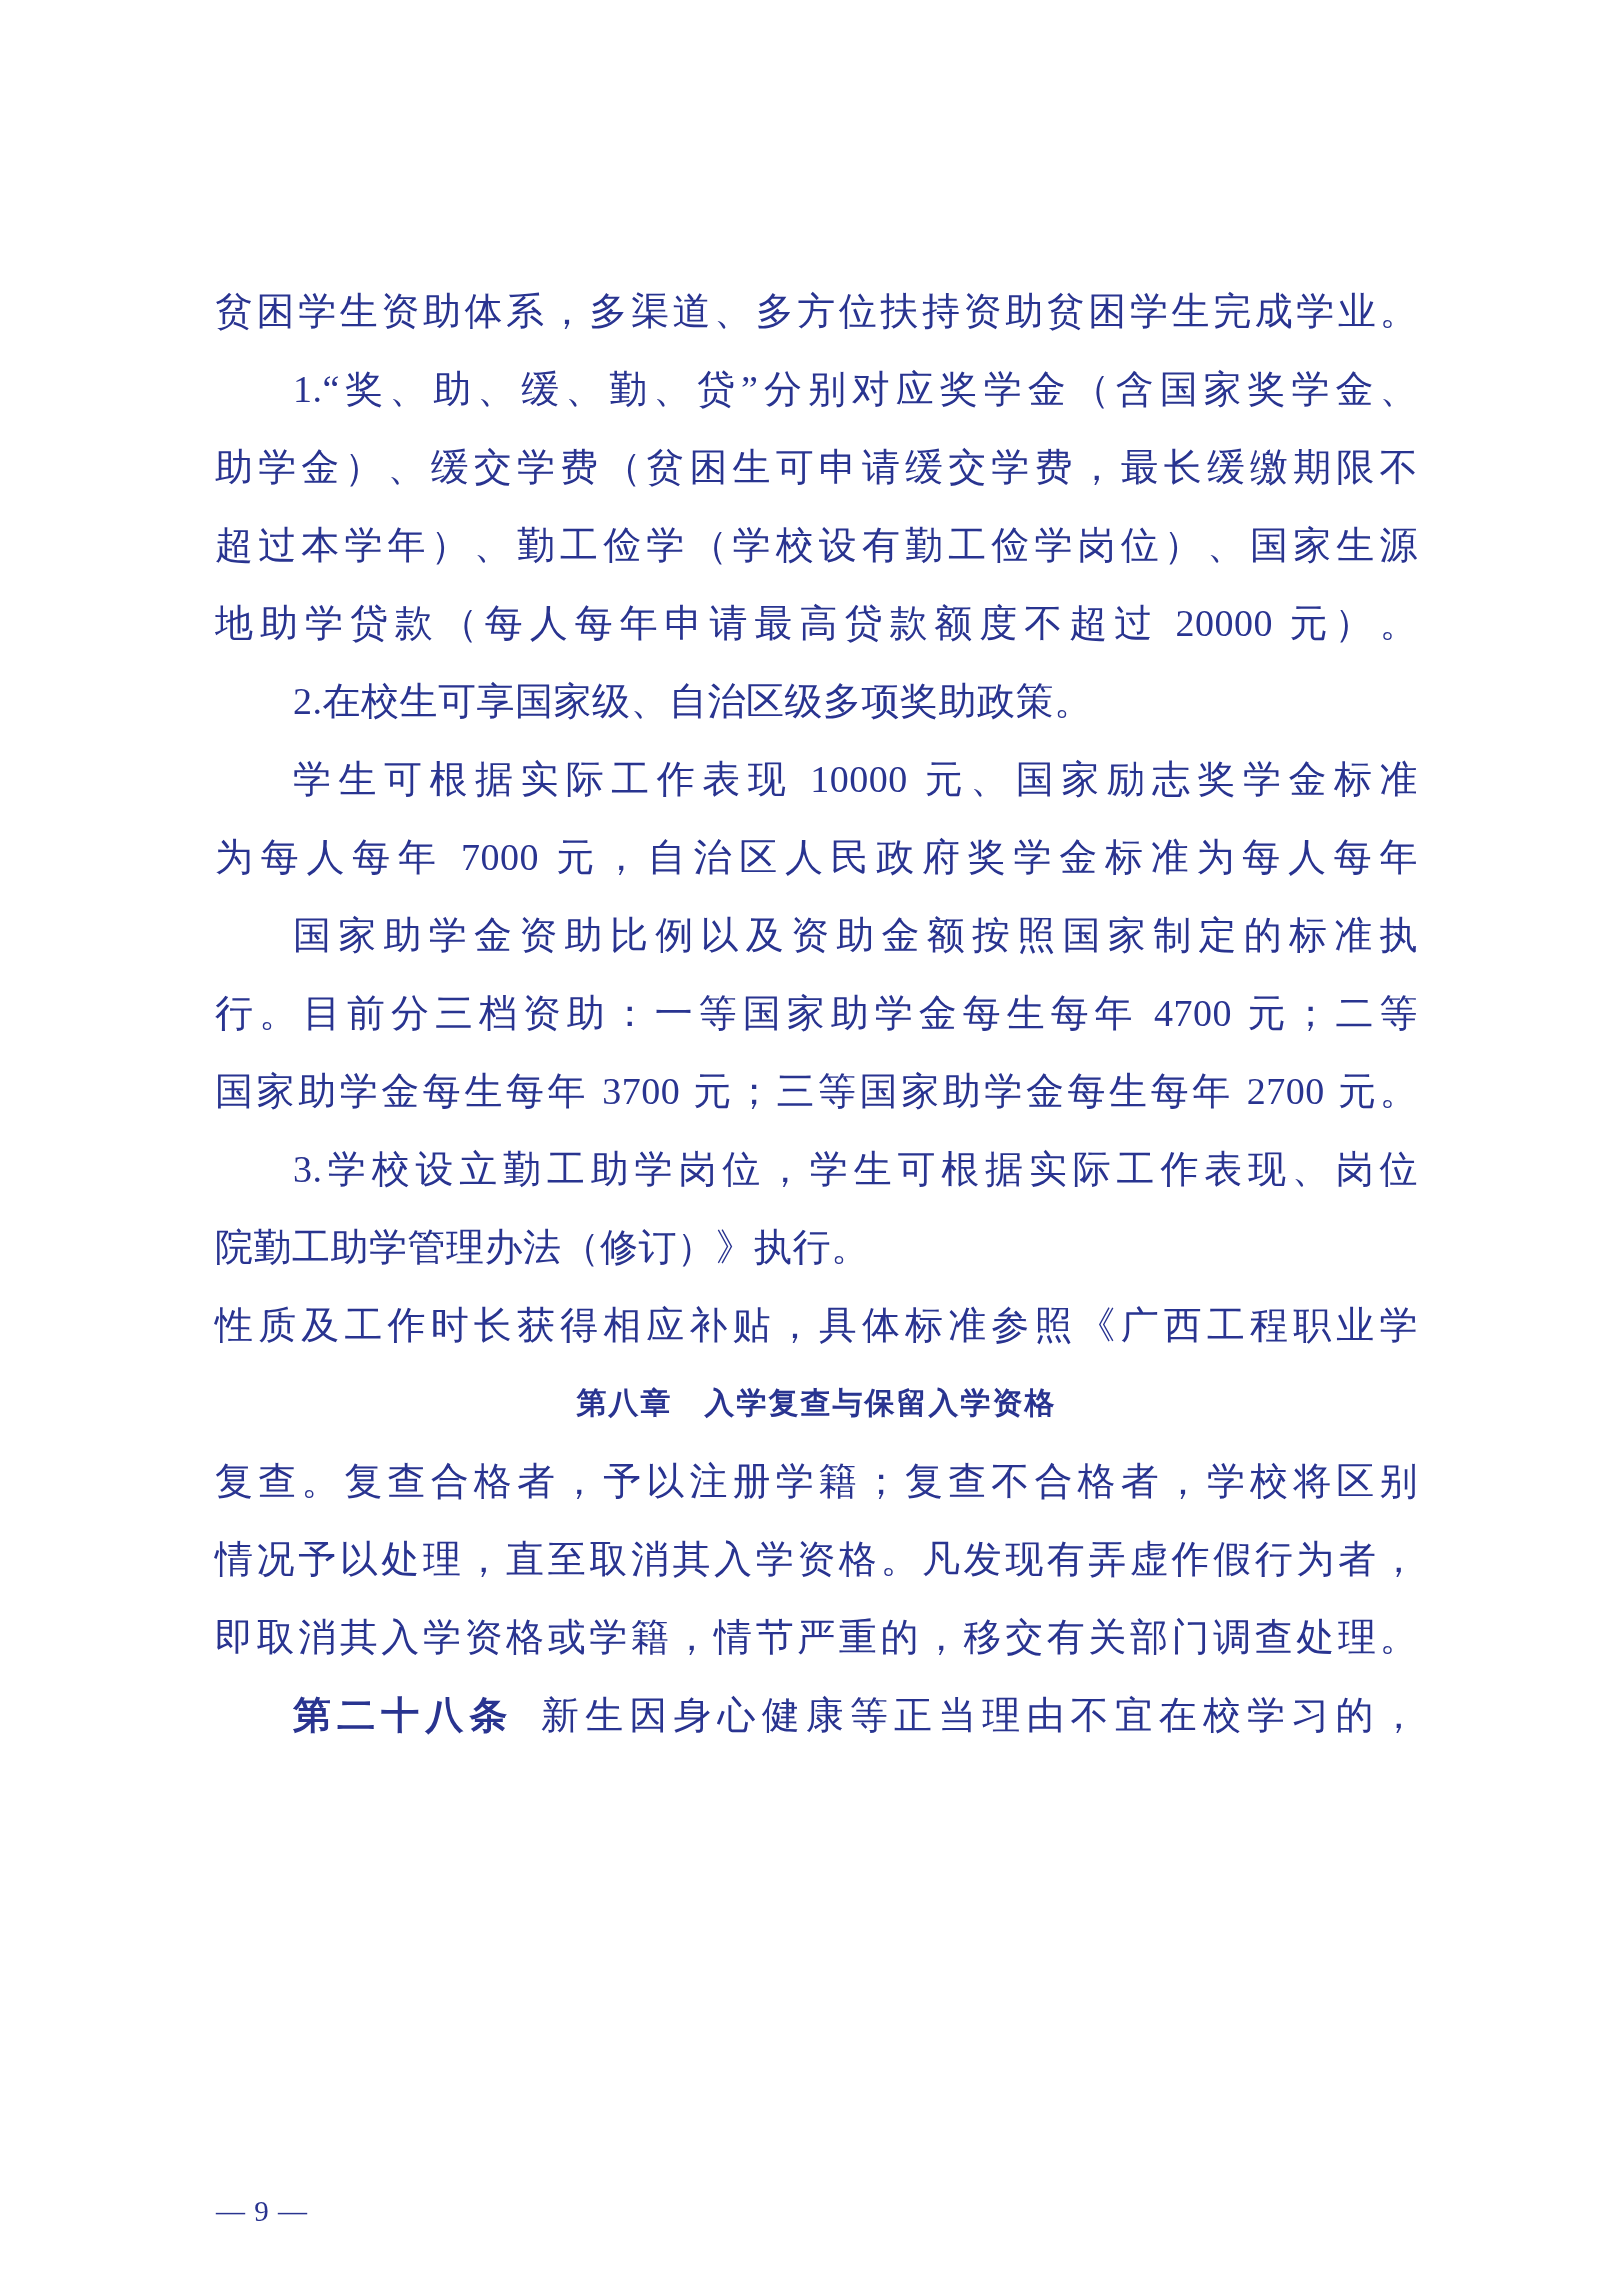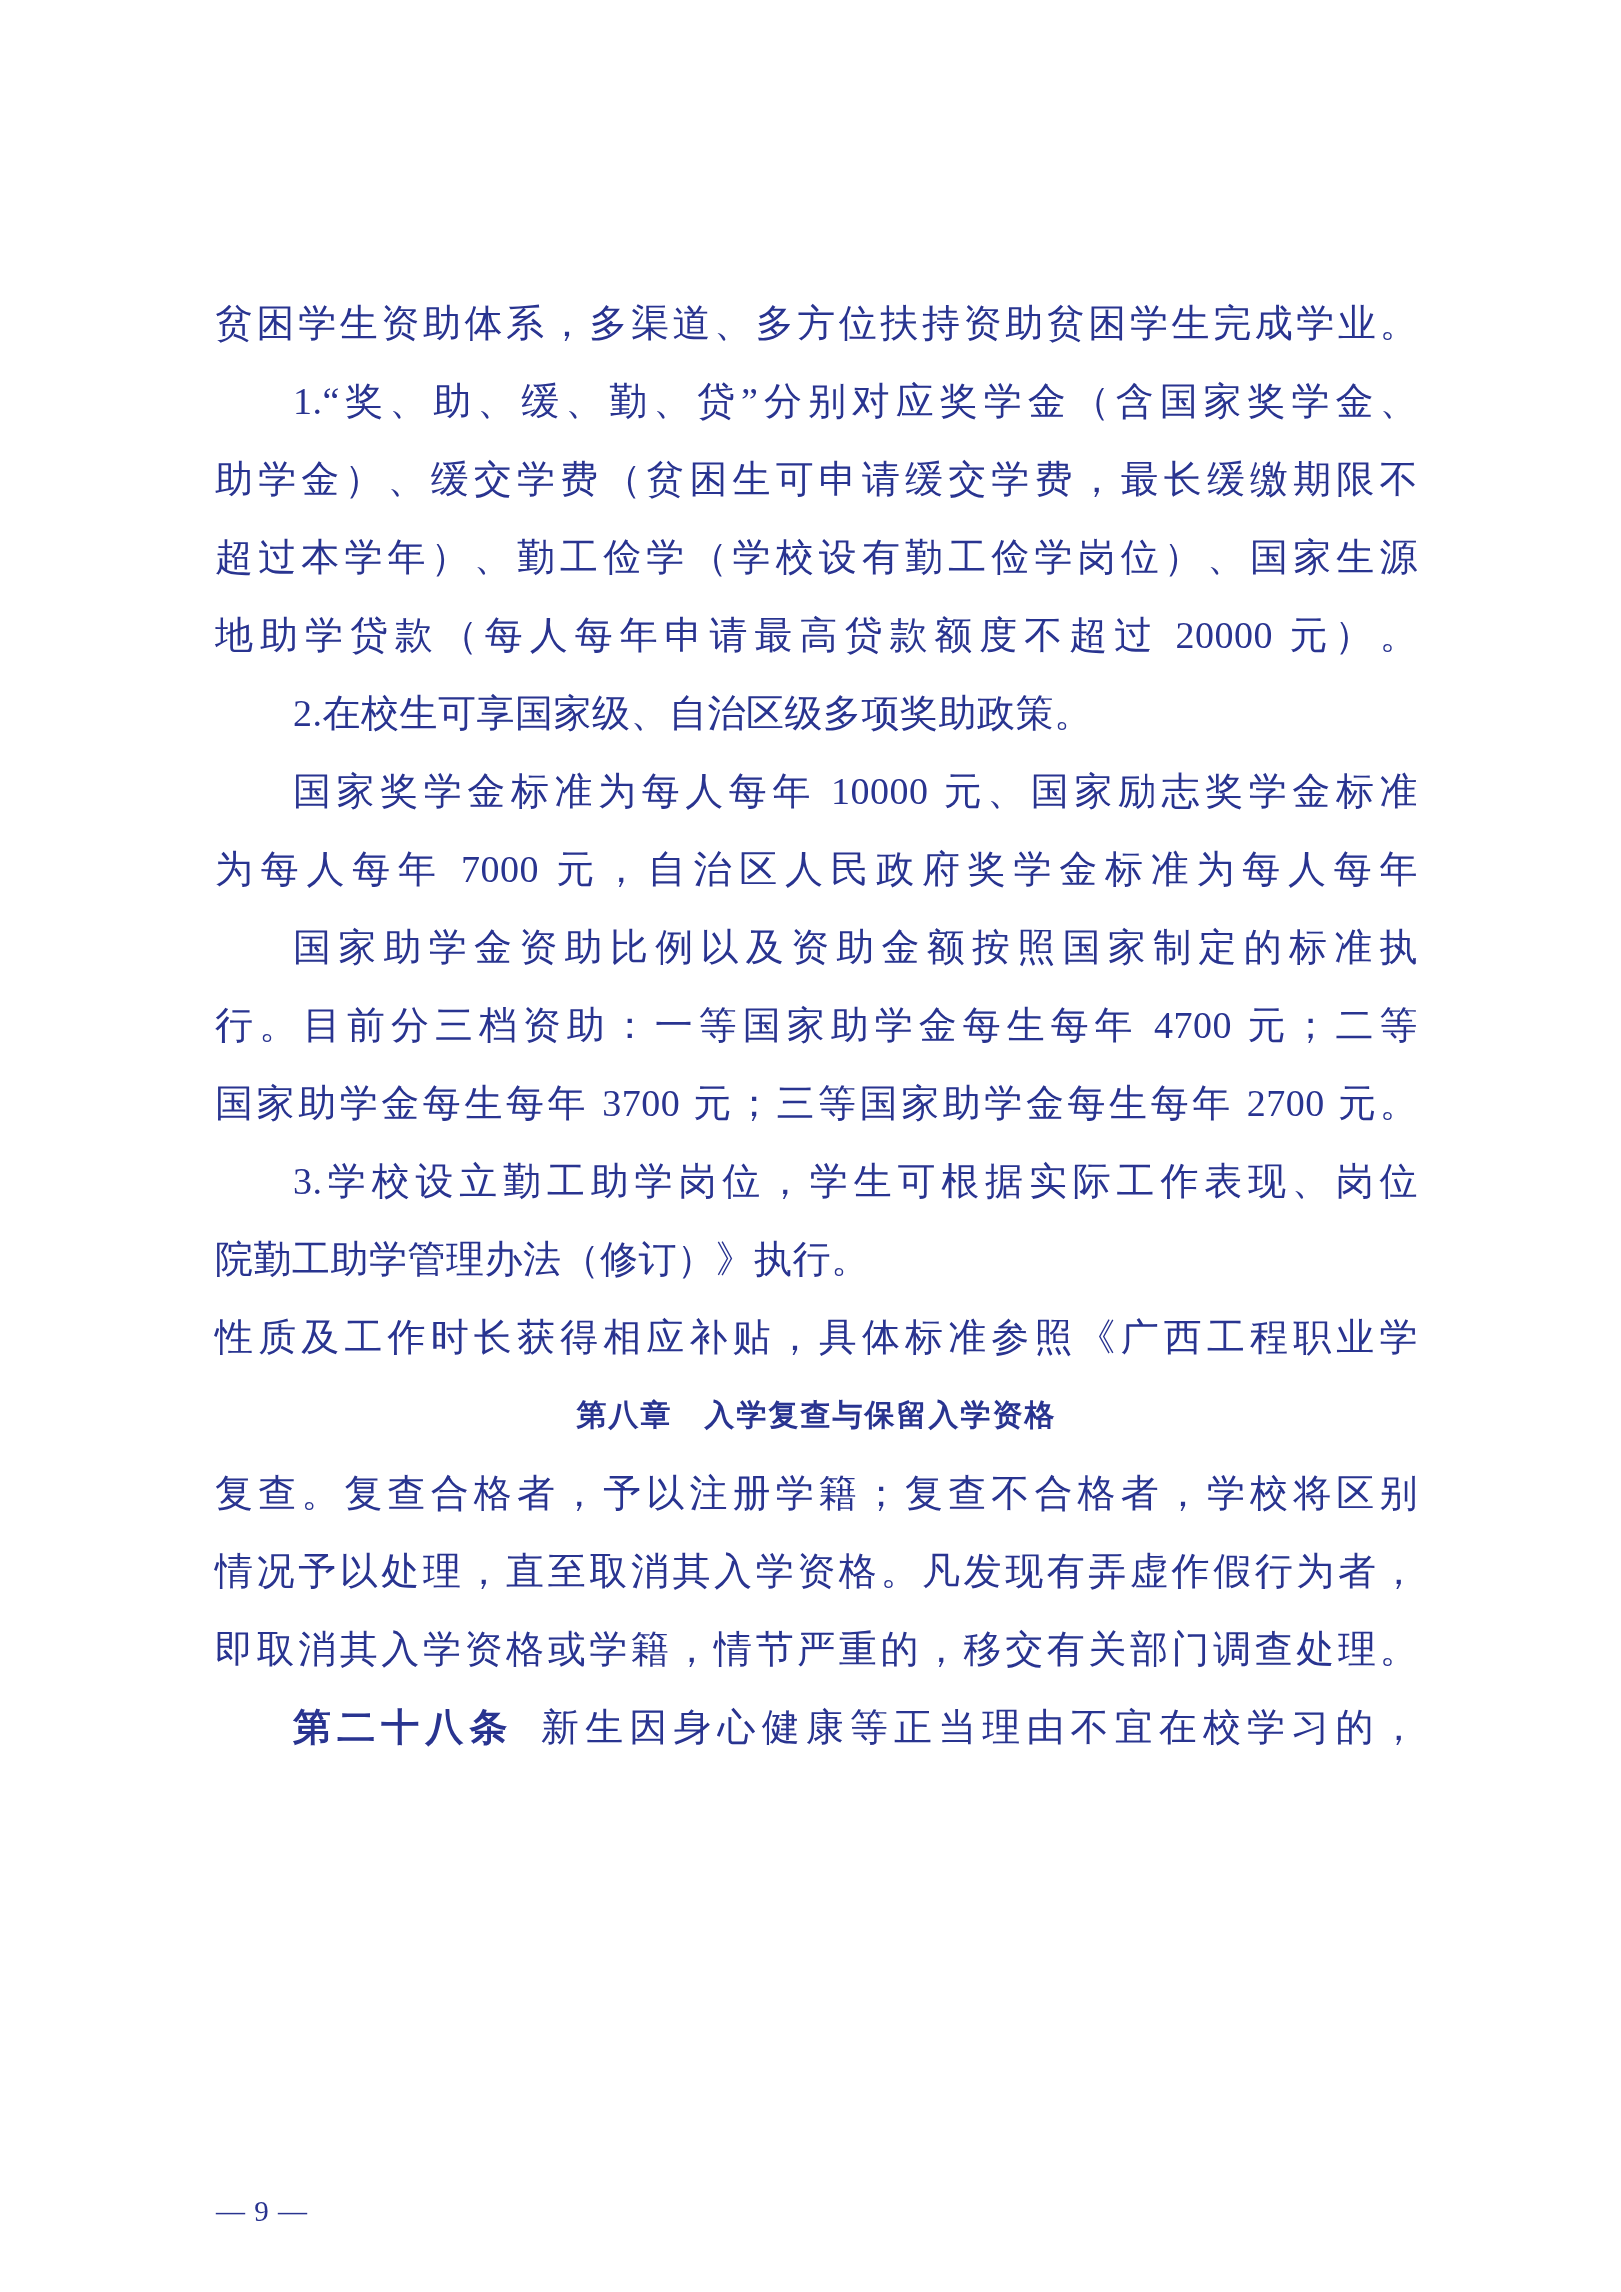--- a/index.html
+++ b/index.html
@@ -8,21 +8,21 @@
     background: #ffffff;
     position: relative;
     font-family: "Liberation Serif", "DejaVu Serif", serif;
   }
   .page {
     position: absolute; inset: 0;
     color: #293490;
   }
   .text-block {
     position: absolute;
-    left: 215px; top: 284px;
+    left: 215px; top: 272px;
     width: 1203px;
   }
   .line {
     box-sizing: border-box;
     width: 100%;
     height: 78px;
     line-height: 78px;
     font-size: 38px;
     text-align: left;
     letter-spacing: 0.5px;
@@ -59,21 +59,21 @@
 <div class="page" style="color: rgb(41, 52, 144);">
 
   <div class="text-block">
 
     <div class="line j">贫困学生资助体系，多渠道、多方位扶持资助贫困学生完成学业。</div>
     <div class="line j indent">1.“奖、助、缓、勤、贷”分别对应奖学金（含国家奖学金、</div>
     <div class="line j">助学金）、缓交学费（贫困生可申请缓交学费，最长缓缴期限不</div>
     <div class="line j">超过本学年）、勤工俭学（学校设有勤工俭学岗位）、国家生源</div>
     <div class="line j">地助学贷款（每人每年申请最高贷款额度不超过 20000 元）。</div>
     <div class="line indent">2.在校生可享国家级、自治区级多项奖助政策。</div>
-    <div class="line j indent">国家奖学金标准为每人每年 10000 元、国家励志奖学金标准</div>
+    <div class="line j indent">学生可根据实际工作表现 10000 元、国家励志奖学金标准</div>
     <div class="line j">为每人每年 7000 元，自治区人民政府奖学金标准为每人每年</div>
     <div class="line j indent">国家助学金资助比例以及资助金额按照国家制定的标准执</div>
     <div class="line j">行。目前分三档资助：一等国家助学金每生每年 4700 元；二等</div>
     <div class="line j">国家助学金每生每年 3700 元；三等国家助学金每生每年 2700 元。</div>
     <div class="line j indent">3.学校设立勤工助学岗位，学生可根据实际工作表现、岗位</div>
     <div class="line">院勤工助学管理办法（修订）》执行。</div>
     <div class="line j">性质及工作时长获得相应补贴，具体标准参照《广西工程职业学</div>
 
     <div class="heading-row">第八章　入学复查与保留入学资格</div>
 

